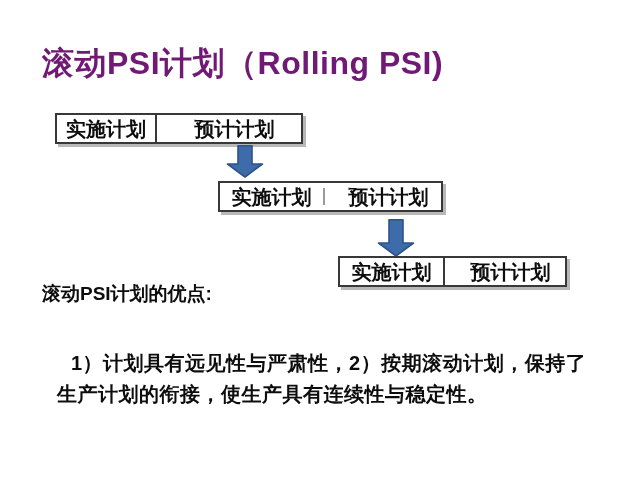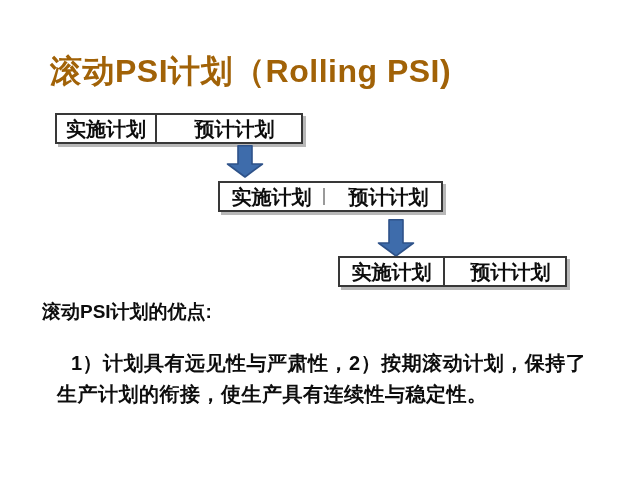--- a/index.html
+++ b/index.html
@@ -7,25 +7,25 @@
     position: relative;
     width: 640px; height: 480px;
     background: #ffffff;
     overflow: hidden;
     font-family: "Liberation Sans", "DejaVu Sans", sans-serif;
     color: #0d0d0d;
   }
   .slide-title {
     position: absolute;
     left: 42px; top: 42px;
-    margin: 8px;
+    margin: 0;
     font-size: 32px;
     font-weight: 800;
     letter-spacing: 0.5px;
-    color: #a16207;
+    color: #701a75;
     white-space: nowrap;
   }
   .plan-box {
     position: absolute;
     height: 27px;
     background: #ffffff;
     border: 2px solid #383838;
     box-shadow: 3px 3px 0 rgba(160,160,160,0.75);
     display: flex;
     align-items: stretch;
@@ -56,21 +56,21 @@
   #plan-box-1 .left-cell { width: 98px; }
   #plan-box-2 { left: 218px; top: 181px; width: 221px; }
   #plan-box-2 .left-cell { width: 103px; }
   #plan-box-3 { left: 338px; top: 256px; width: 225px; }
   #plan-box-3 .left-cell { width: 103px; }
   .arrow { position: absolute; }
   #down-arrow-1 { left: 226px; top: 145px; }
   #down-arrow-2 { left: 377px; top: 219px; }
   .advantages-heading {
     position: absolute;
-    left: 42px; top: 299px;
+    left: 42px; top: 281px;
     margin: 0;
     font-size: 19px;
     font-weight: 800;
     white-space: nowrap;
   }
   .advantage-point {
     position: absolute;
     left: 42px;
     margin: 15px;
     width: 585px;

